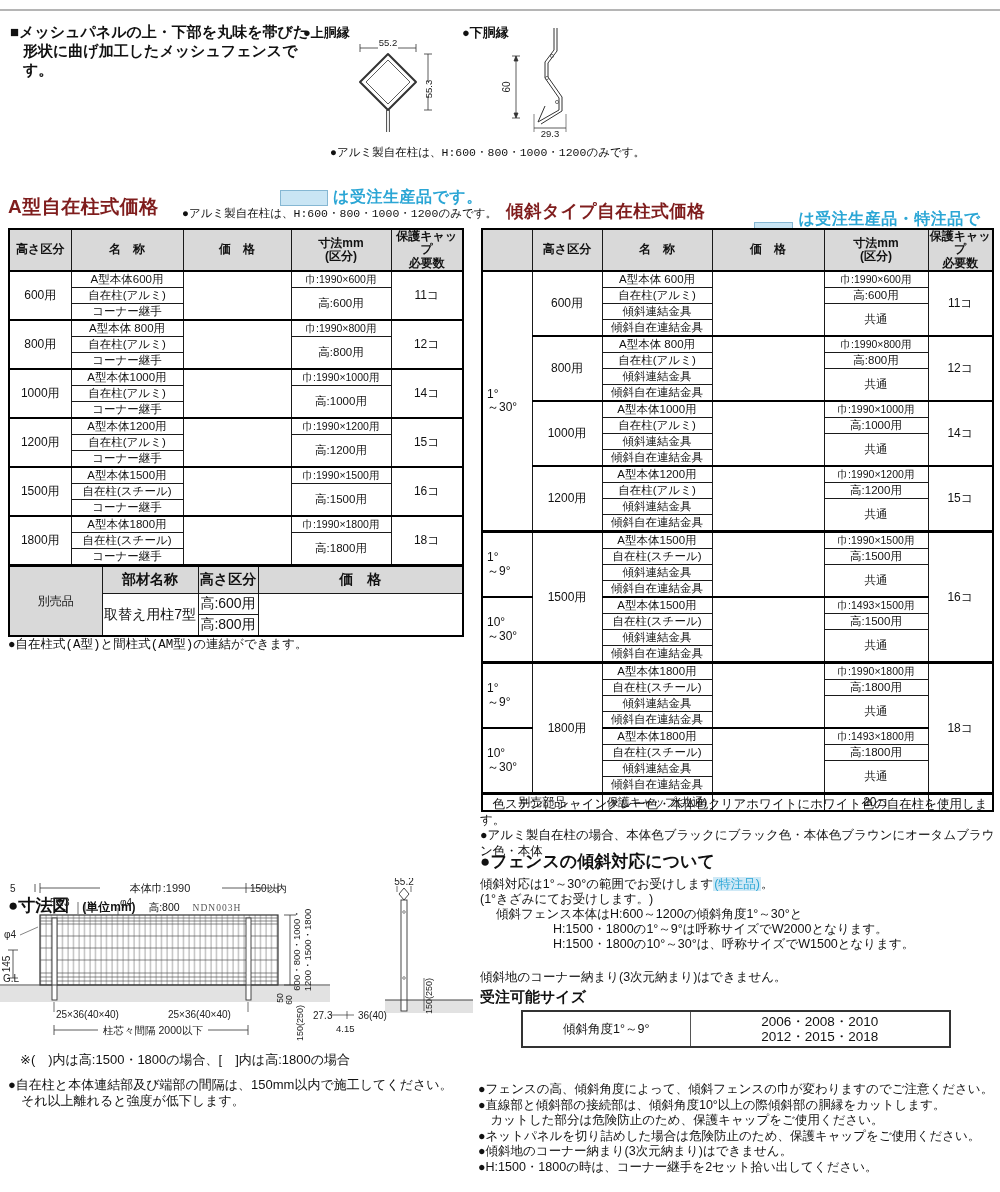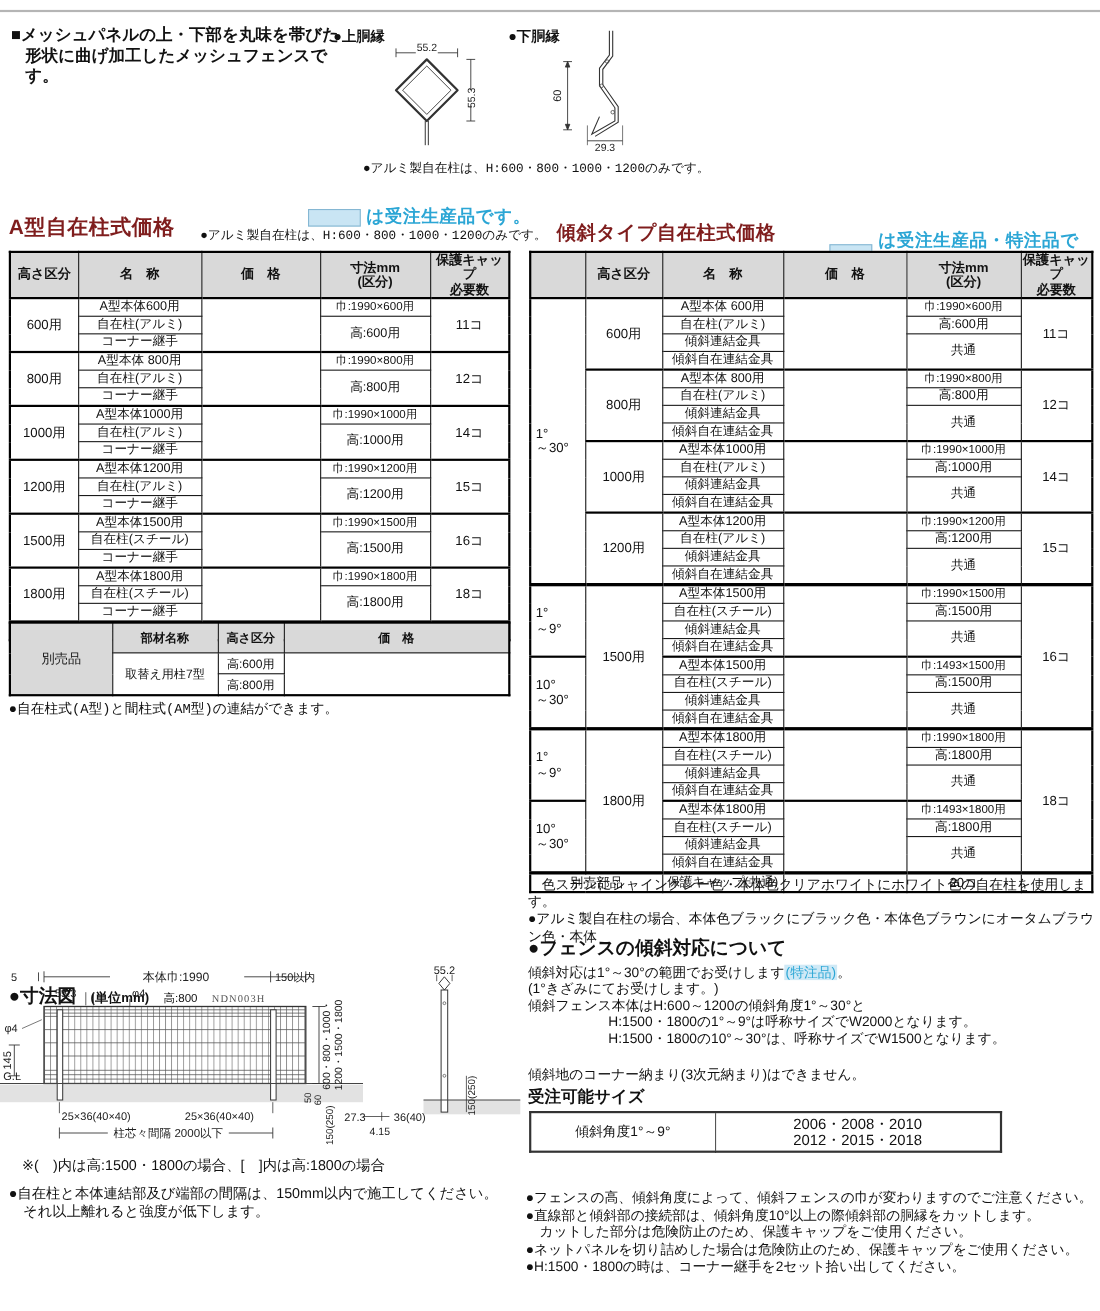--- a/index.html
+++ b/index.html
@@ -22,24 +22,24 @@
   .ptbl th{background:#d9d9d9;font-weight:bold;font-size:12px;}
   tr.hd th{border-bottom:2px solid #000;height:33px;}
   .bt2{border-top:2px solid #000 !important;}
   .bt3{border-top:3px solid #000 !important;}
   td.angle{text-align:left;padding-left:4px;white-space:pre-line;font-size:12px;}
   td.hcell{font-size:12px;}
   td.dimw{font-size:10.5px;}
   td.capsc{font-size:12px;}
   
   .aux{border-collapse:collapse;table-layout:fixed;border:2px solid #000;}
-  .aux td,.aux th{border:1px solid #1a1a1a;text-align:center;vertical-align:middle;font-size:11px;height:16px;}
+  .aux td,.aux th{border:1px solid #1a1a1a;text-align:center;vertical-align:middle;font-size:14px;height:16px;}
   .aux th{background:#d9d9d9;font-weight:bold;height:24px;}
   .aux td.gray{background:#d9d9d9;font-size:12px;}
-  .order{border-collapse:collapse;table-layout:fixed;border:2px solid #333;}
+  .order{border-collapse:collapse;table-layout:fixed;border:2px solid #333;margin-left:40px;}
   .order td{border:1px solid #555;text-align:center;vertical-align:middle;height:32px;}
   .order .lab{font-size:12.5px;}
   .order .num{font-size:13.5px;line-height:15px;}
   .fig-title{display:flex;align-items:baseline;gap:13px;justify-content:space-between;}
   .fig-title .t1{font-size:17px;font-weight:bold;}
   .fig-title .t2{font-size:12px;font-weight:bold;margin-top:48px;}
   .fig-title .t3{font-size:10.5px;}
   .fig-title .t4{font-size:9.5px;color:#555;font-family:"Liberation Serif",serif;letter-spacing:1px;}
   svg text{font-family:"Liberation Sans","DejaVu Sans",sans-serif;fill:#222;}
   .toprule{background:#b5b5b5;}
@@ -518,21 +518,21 @@
   <div class="abs body-txt" style="left:480px;top:797px;width:515px;line-height:15.5px;">
     <div>　色ステンにシャイングレー色・本体色クリアホワイトにホワイト色の自在柱を使用します。</div>
     <div>●アルミ製自在柱の場合、本体色ブラックにブラック色・本体色ブラウンにオータムブラウン色・本体</div>
   </div>
 
   <div class="abs" style="left:480px;top:850px;font-size:17px;font-weight:bold;">●フェンスの傾斜対応について</div>
   <div class="abs body-txt" style="left:480px;top:877px;">
     <span>傾斜対応は1°～30°の範囲でお受けします</span><span class="badge">(特注品)</span><span>。</span>
   </div>
   <div class="abs body-txt" style="left:480px;top:892px;">(1°きざみにてお受けします。)</div>
-  <div class="abs body-txt" style="left:480px;top:907px;">傾斜フェンス本体はH:600～1200の傾斜角度1°～30°と</div>
+  <div class="abs body-txt" style="left:496px;top:907px;">傾斜フェンス本体はH:600～1200の傾斜角度1°～30°と</div>
   <div class="abs body-txt" style="left:553px;top:922px;">H:1500・1800の1°～9°は呼称サイズでW2000となります。</div>
   <div class="abs body-txt" style="left:553px;top:937px;">H:1500・1800の10°～30°は、呼称サイズでW1500となります。</div>
   <div class="abs body-txt" style="left:480px;top:970px;">傾斜地のコーナー納まり(3次元納まり)はできません。</div>
 
   <div class="abs b" style="left:480px;top:988px;font-size:15px;">受注可能サイズ</div>
   <table class="order abs" style="left:481px;top:1010px;width:428px;">
     <colgroup>
         <col style="width:168px">
         <col style="width:260px">
       </colgroup>
@@ -545,16 +545,17 @@
       </td>
     </tr>
   </tbody>
     </table>
 
   <div class="abs body-txt" style="left:478px;top:1082px;width:520px;line-height:15.6px;">
     <div>●フェンスの高、傾斜角度によって、傾斜フェンスの巾が変わりますのでご注意ください。</div>
     <div>●直線部と傾斜部の接続部は、傾斜角度10°以上の際傾斜部の胴縁をカットします。</div>
     <div>　カットした部分は危険防止のため、保護キャップをご使用ください。</div>
     <div>●ネットパネルを切り詰めした場合は危険防止のため、保護キャップをご使用ください。</div>
+    <div>●傾斜地のコーナー納まり(3次元納まり)はできません。</div>
     <div>●H:1500・1800の時は、コーナー継手を2セット拾い出してください。</div>
   </div>
 
 </div>
 
 </body></html>

